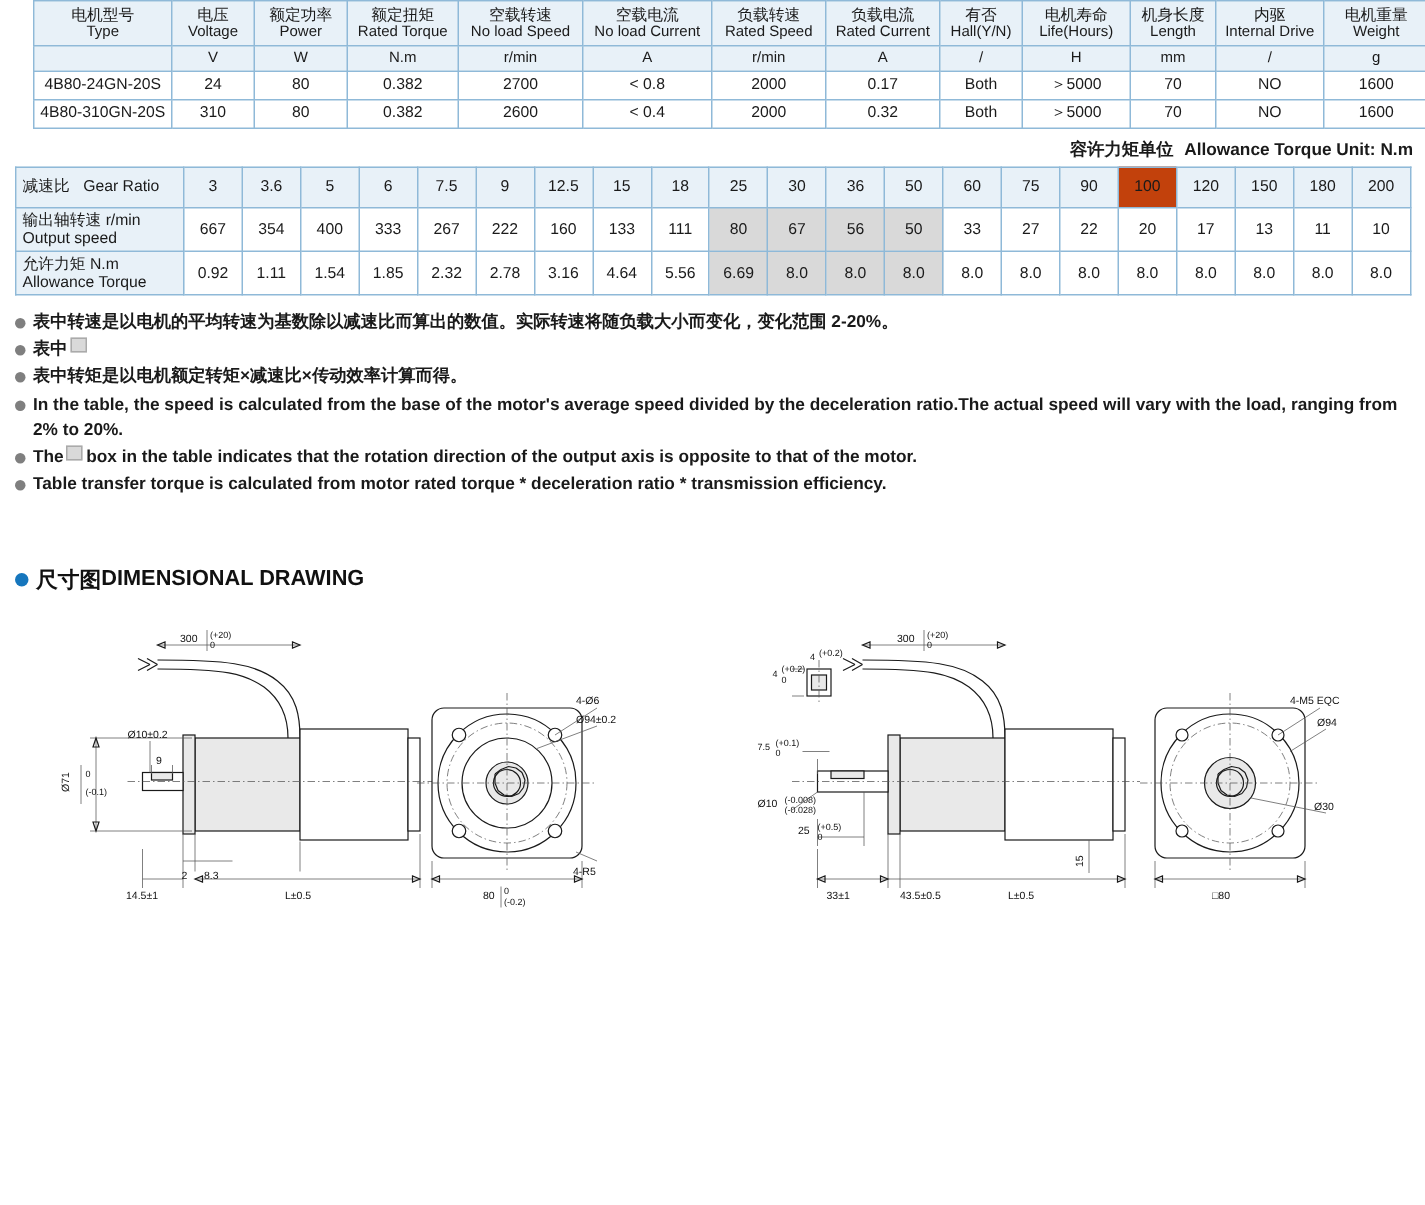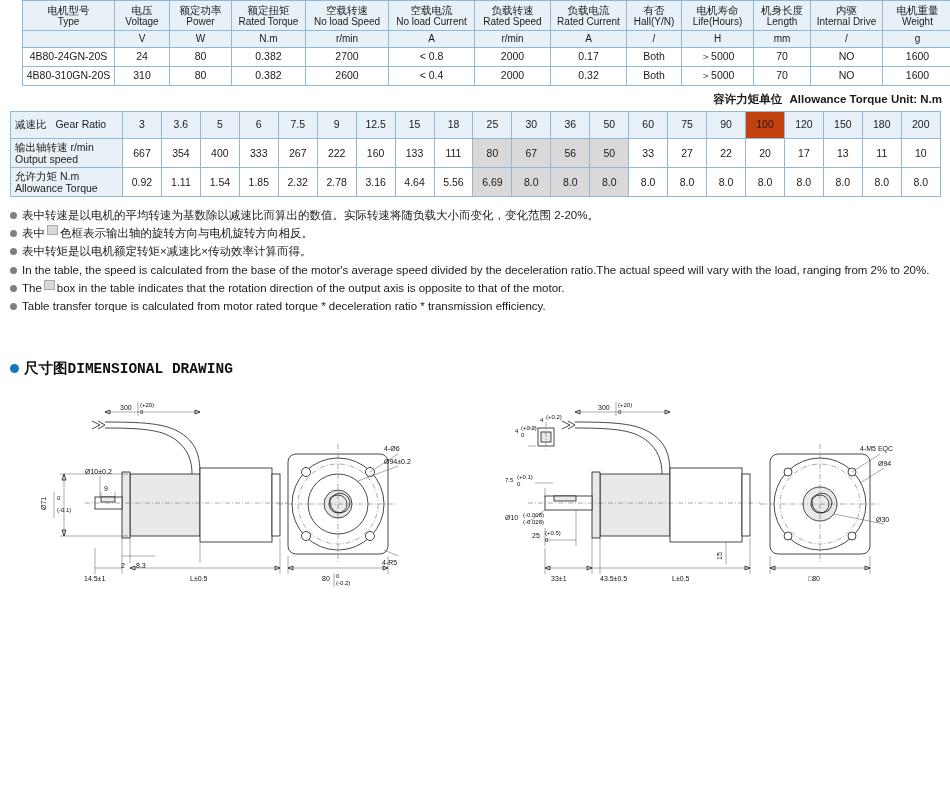--- a/index.html
+++ b/index.html
@@ -65,21 +65,21 @@
   #gear-table td, #gear-table th { font-size: 10.5px; }
   #gear-table .rowlabel {
     text-align: left; padding-left: 4px; font-size: 10.5px;
     background: #e8f1f8; width: 112px;
   }
   #gear-table tbody td { height: 27px; }
   #gear-table .hdr-label { text-align: left; padding-left: 4px; background:#e8f1f8;}
   td.shade { background: #d9d9d9; }
 
   
-  .notes { margin: 10px 12px 0 10px; }
+  .notes { margin: 10px 12px 0 10px; font-weight: bold; }
   .note {
     display: flex; align-items: flex-start;
     font-size: 11.5px; line-height: 1.5; margin-bottom: 1px;
     color: #1a1a1a;
   }
   .note .dot {
     width: 7px; height: 7px; border-radius: 50%;
     background: #7f7f7f; margin: 5px 5px 0 0; flex: 0 0 auto;
   }
   .swatch {
@@ -324,21 +324,20 @@
 
   <div class="notes">
     <div class="note">
       <span class="dot"></span>
       <span>表中转速是以电机的平均转速为基数除以减速比而算出的数值。实际转速将随负载大小而变化，变化范围 2-20%。</span>
     </div>
     <div class="note">
       <span class="dot"></span>
       <span>表中</span>
       <span class="swatch"></span>
-      <span>色框表示输出轴的旋转方向与电机旋转方向相反。</span>
     </div>
     <div class="note">
       <span class="dot"></span>
       <span>表中转矩是以电机额定转矩×减速比×传动效率计算而得。</span>
     </div>
     <div class="note">
       <span class="dot"></span>
       <span>In the table, the speed is calculated from the base of the motor's average speed  divided by the deceleration ratio.The actual speed will vary with the load, ranging from 2% to 20%.</span>
     </div>
     <div class="note">
@@ -346,21 +345,21 @@
       <span>The</span>
       <span class="swatch"></span>
       <span>box in the table indicates that the rotation direction of the output axis is opposite to that of the motor.</span>
     </div>
     <div class="note">
       <span class="dot"></span>
       <span>Table transfer torque is calculated from motor rated torque * deceleration ratio * transmission efficiency.</span>
     </div>
   </div>
 
-  <div class="sec-head" style="margin-top:44px;font-family:Liberation Mono, monospace;">
+  <div class="sec-head" style="margin-top:44px;">
     <span class="bullet"></span>
     <span class="cn">尺寸图</span>
     <span class="en" style="margin-left:0;">DIMENSIONAL DRAWING</span>
   </div>
 
   <div class="draw-wrap">
     <svg class="draw" width="950" height="230" viewBox="0 0 950 230">
 
       <g>
 

